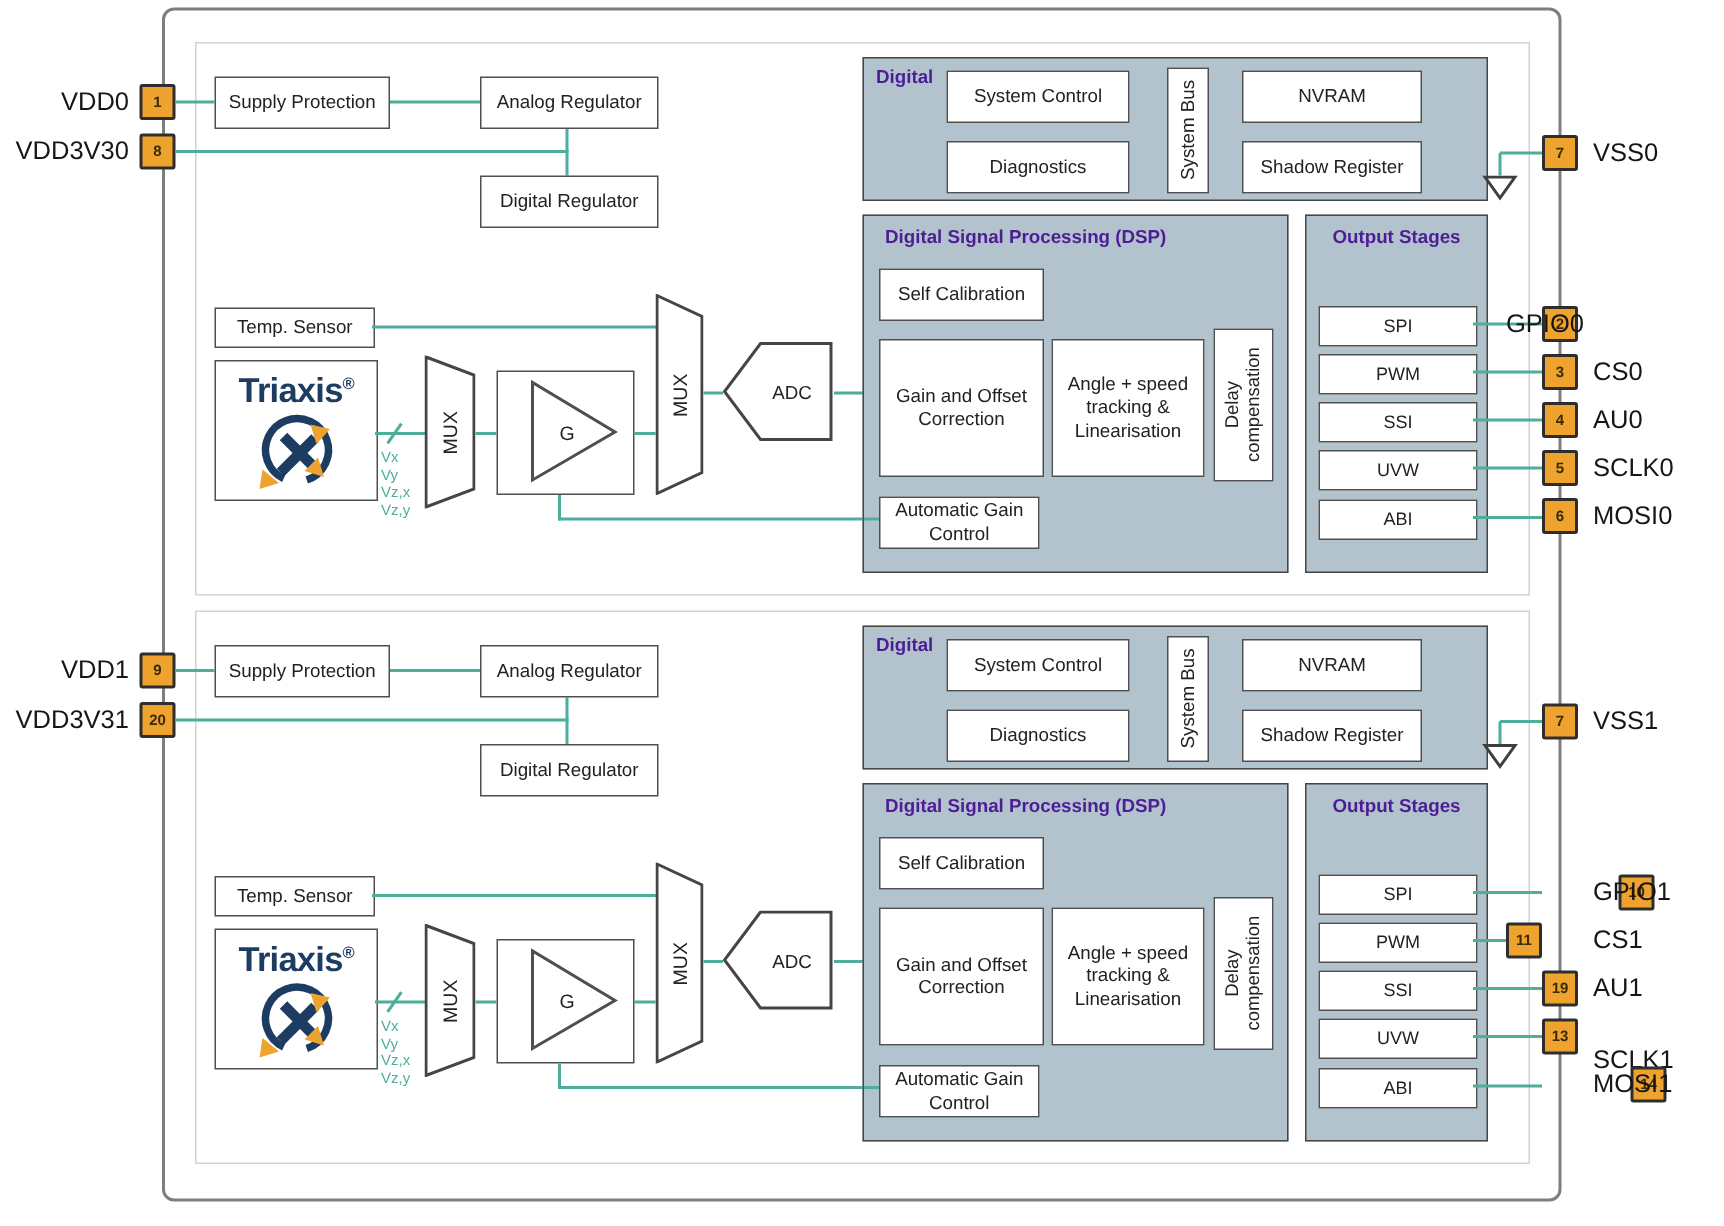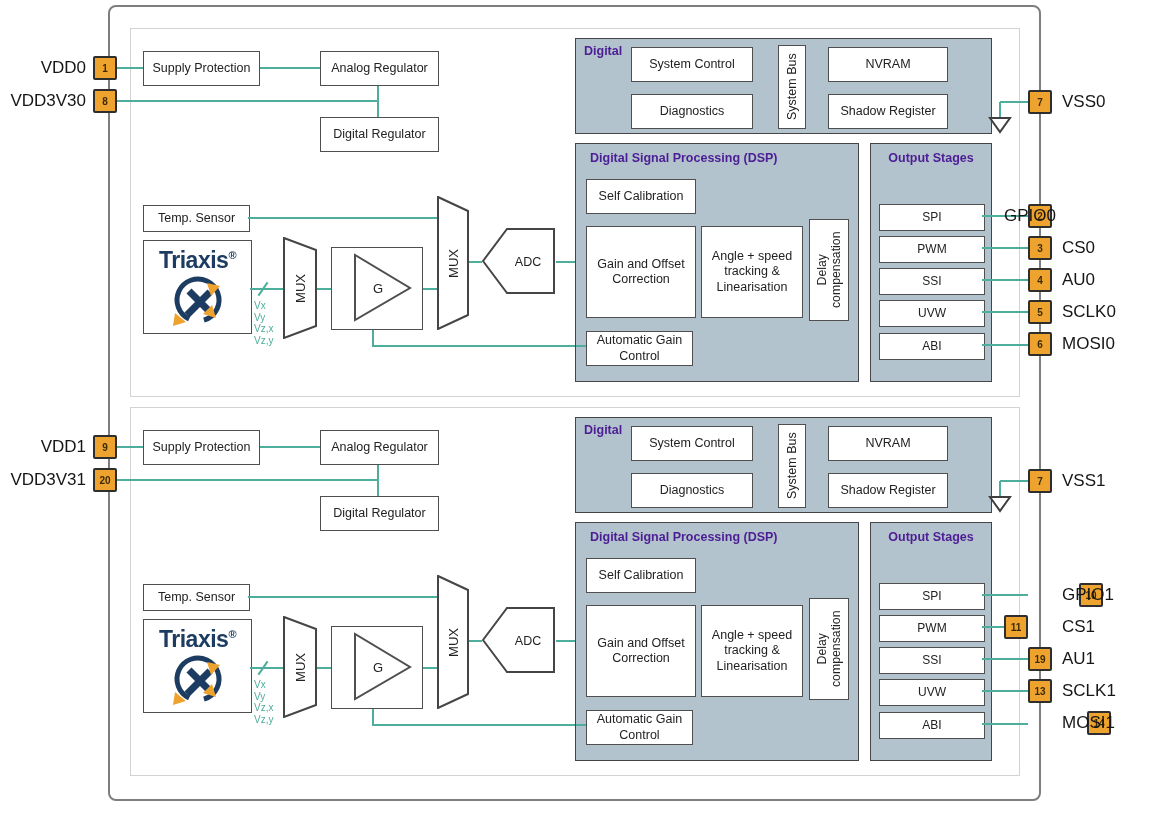--- a/index.html
+++ b/index.html
@@ -290,17 +290,17 @@
   <div class="wire" style="left:982px;top:311px;width:46px;height:2px"></div>
   <div class="wire" style="left:982px;top:344px;width:46px;height:2px"></div>
 
   <div class="pin" style="left:1079px;top:204px">10</div>
   <div class="pin-label" style="left:1062px;top:204px">GPIO1</div>
   <div class="pin" style="left:1004px;top:236px">11</div>
   <div class="pin-label" style="left:1062px;top:236px">CS1</div>
   <div class="pin" style="left:1028px;top:268px">19</div>
   <div class="pin-label" style="left:1062px;top:268px">AU1</div>
   <div class="pin" style="left:1028px;top:300px">13</div>
-  <div class="pin-label" style="left:1062px;top:300px">SCLK1</div>
+  <div class="pin-label" style="left:1062px;top:316px">SCLK1</div>
   <div class="pin" style="left:1087px;top:332px">14</div>
   <div class="pin-label" style="left:1062px;top:332px">MOSI1</div>
 </div>
   </div>
 
 </body></html>

